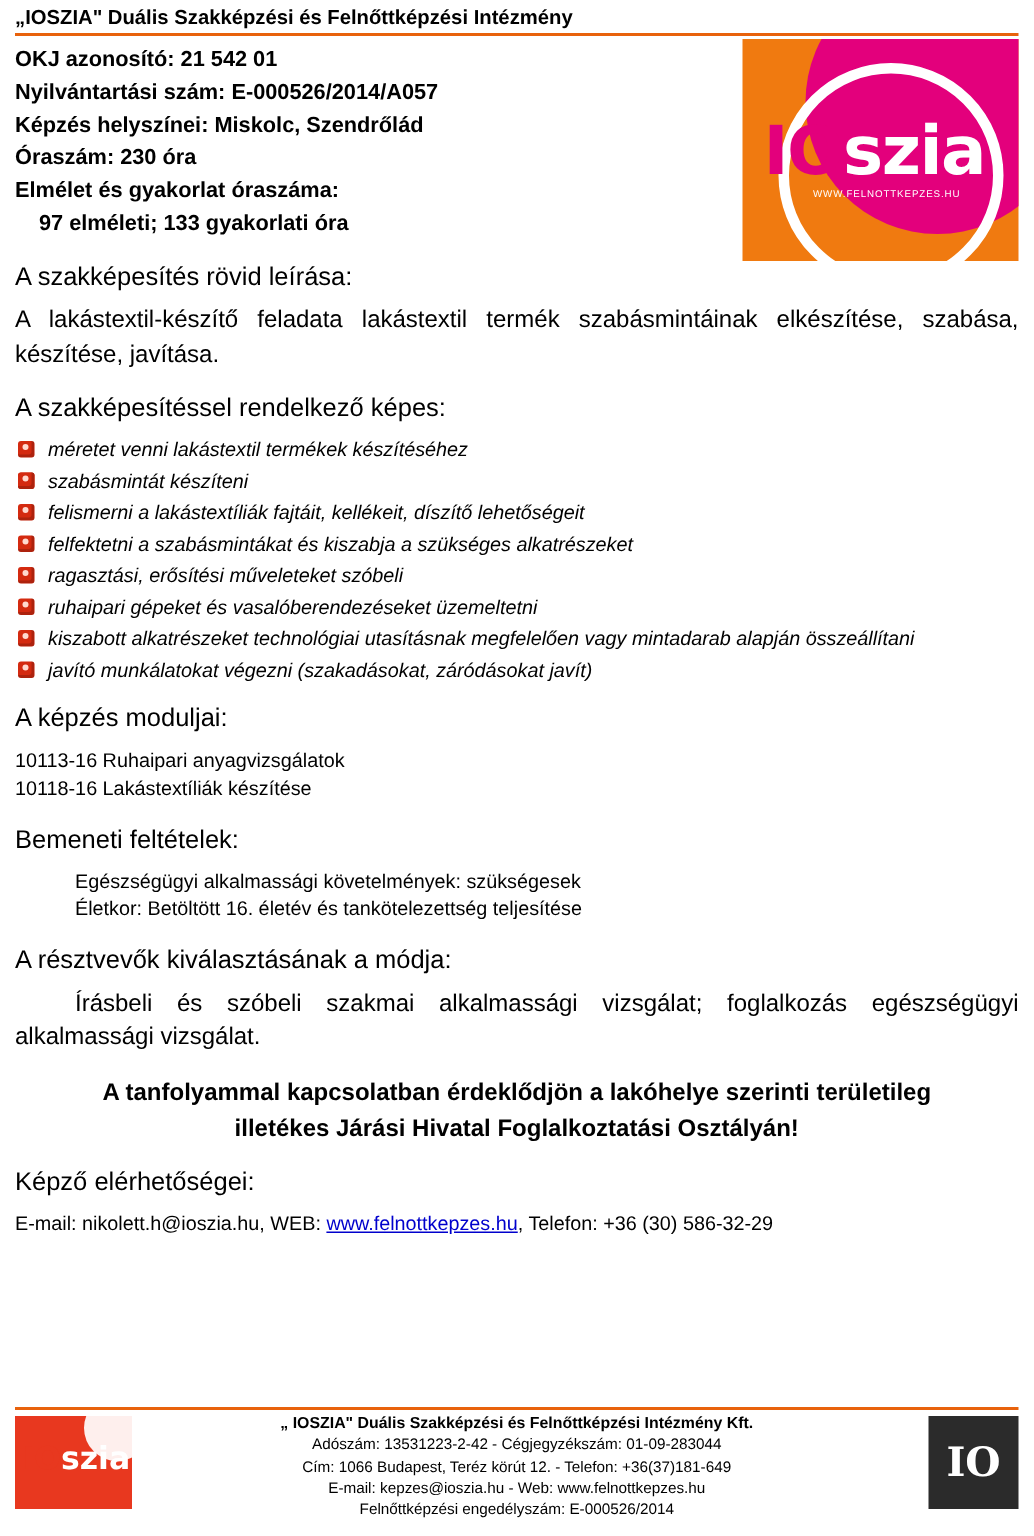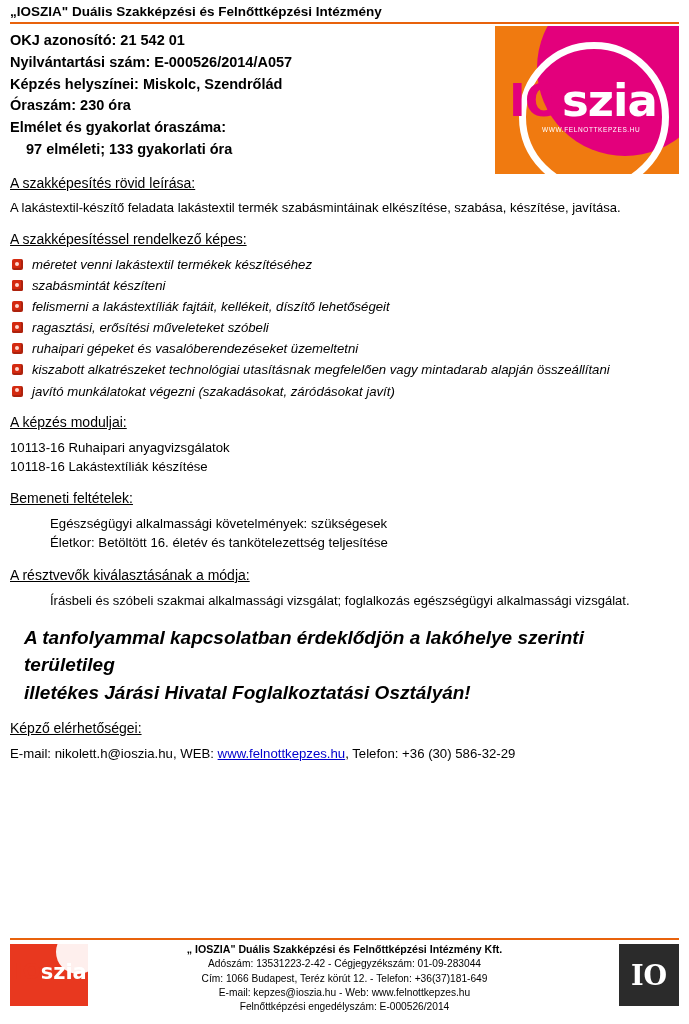--- a/index.html
+++ b/index.html
@@ -98,26 +98,25 @@
   .title-block .indent {
     padding-left: 16px;
   }
   
   .section {
     margin-top: 13px;
     font-size: 13.2px;
     line-height: 1.35;
   }
   .section-heading {
-    text-decoration: underline;
-    font-size: 14px;
+    font-size: 17px;
     margin-bottom: 7px;
   }
   .para {
-    font-size: 13px;
+    font-size: 16px;
     line-height: 1.38;
     text-align: justify;
   }
   
   ul.bullets {
     list-style: none;
     margin: 6px 0 0 0;
     padding: 0;
     font-style: italic;
   }
@@ -153,23 +152,23 @@
   .module-line {
     font-size: 13.2px;
     line-height: 1.42;
   }
   .indent-1 {
     padding-left: 40px;
   }
   .emph-block {
     margin-top: 14px;
     font-weight: bold;
-    font-style: italic;
-    font-size: 19px;
+    font-size: 16px;
     line-height: 1.45;
+    text-align: center;
     padding: 0 14px;
   }
   .contact-line {
     font-size: 13.2px;
   }
   .contact-line a,
   .link {
     color: #0000cc;
     text-decoration: underline;
   }
@@ -279,21 +278,21 @@
     <div class="para">A lakástextil-készítő feladata lakástextil termék szabásmintáinak elkészítése, szabása, készítése, javítása.</div>
   </div>
 
   <div class="section">
     <div class="section-heading">A szakképesítéssel rendelkező képes:</div>
     <ul class="bullets">
       <li><span class="bullet-mark"></span><span>méretet venni lakástextil termékek készítéséhez</span></li>
       <li><span class="bullet-mark"></span></li>
       <li><span class="bullet-mark"></span><span>szabásmintát készíteni</span></li>
       <li><span class="bullet-mark"></span><span>felismerni a lakástextíliák fajtáit, kellékeit, díszítő lehetőségeit</span></li>
-      <li><span class="bullet-mark"></span></li>
+      <li><span class="bullet-mark"></span><span>felfektetni a szabásmintákat és kiszabja a szükséges alkatrészeket</span></li>
       <li><span class="bullet-mark"></span><span>ragasztási, erősítési műveleteket szóbeli</span></li>
       <li><span class="bullet-mark"></span><span>ruhaipari gépeket és vasalóberendezéseket üzemeltetni</span></li>
       <li><span class="bullet-mark"></span><span>kiszabott alkatrészeket technológiai utasításnak megfelelően vagy mintadarab alapján összeállítani</span></li>
       <li><span class="bullet-mark"></span><span>javító munkálatokat végezni (szakadásokat, záródásokat javít)</span></li>
     </ul>
   </div>
 
   <div class="section">
     <div class="section-heading">A képzés moduljai:</div>
     <div class="module-line">10113-16 Ruhaipari anyagvizsgálatok</div>

